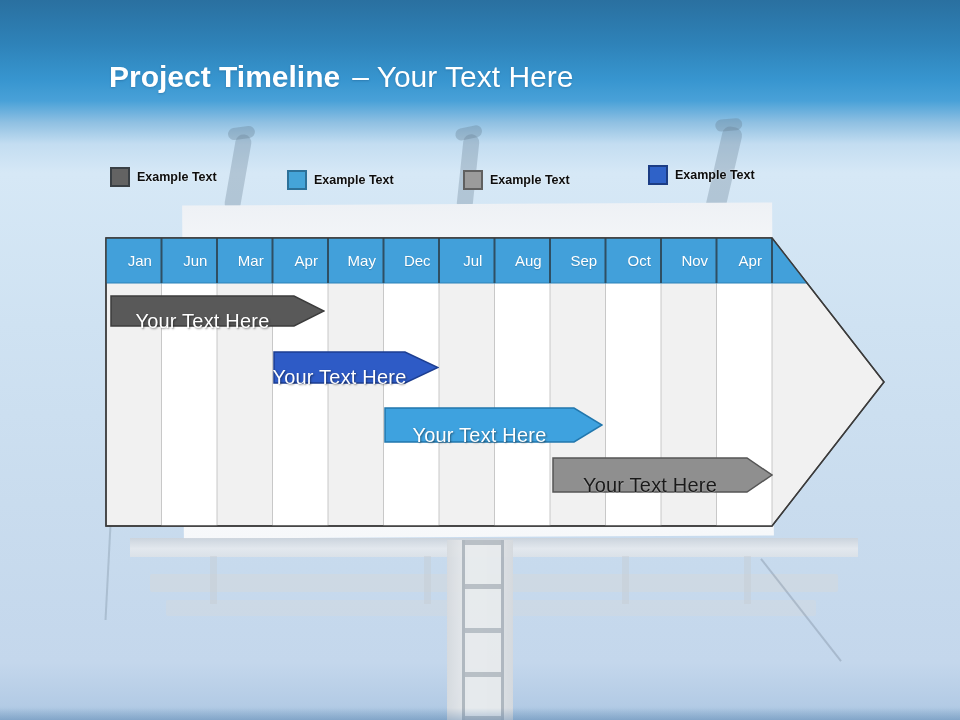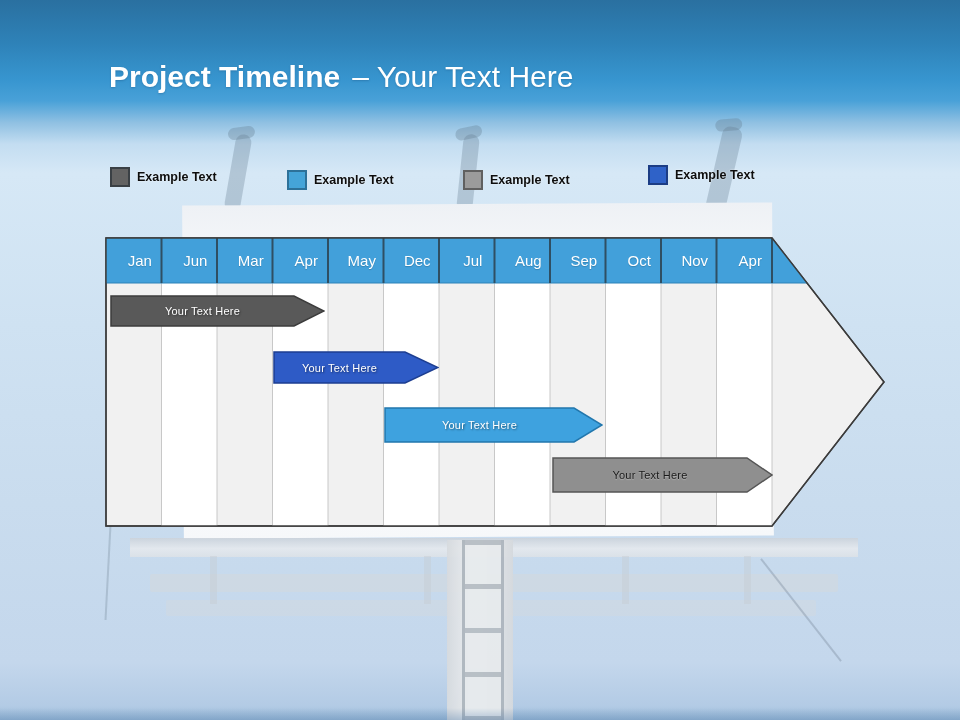--- a/index.html
+++ b/index.html
@@ -45,22 +45,22 @@
   .li1{left:110px;top:167px;} .li2{left:287px;top:170px;} .li3{left:463px;top:170px;} .li4{left:648px;top:165px;}
   .swatch{width:20px;height:20px;border:2px solid #333;box-sizing:border-box;flex:none;}
   .legend-label{font-size:12.5px;font-weight:700;color:#0d0d0d;text-shadow:0 0 2px rgba(255,255,255,.8);white-space:nowrap;}
   
   .timeline{position:absolute;left:105px;top:237px;width:782px;height:290px;}
   .months{position:absolute;left:1px;top:1px;width:666px;height:44px;display:flex;}
   .month-cell{flex:1;display:flex;align-items:center;justify-content:center;
     color:#ffffff;font-size:15px;text-shadow:0 1px 1px rgba(0,0,0,.18);padding-left:12px;}
   .bar{position:absolute;}
   .bar svg{display:block;}
-  .bar-label{position:absolute;left:1px;top:0;height:100%;display:flex;align-items:center;justify-content:center;
-    font-size:11px;letter-spacing:.2px;white-space:nowrap;}
+  .bar-label{position:absolute;left:1px;top:10px;height:100%;display:flex;align-items:center;justify-content:center;
+    font-size:20px;letter-spacing:.2px;white-space:nowrap;}
   .bar-label.light{text-shadow:1px 1px 2px rgba(0,0,0,.45);}
   .bar-label.dark{text-shadow:0 1px 1px rgba(255,255,255,.35);}
 </style>
 </head>
 <body>
 
 <div class="slide">
 
   <div class="arm arm1"></div>
   <div class="arm arm2"></div>

